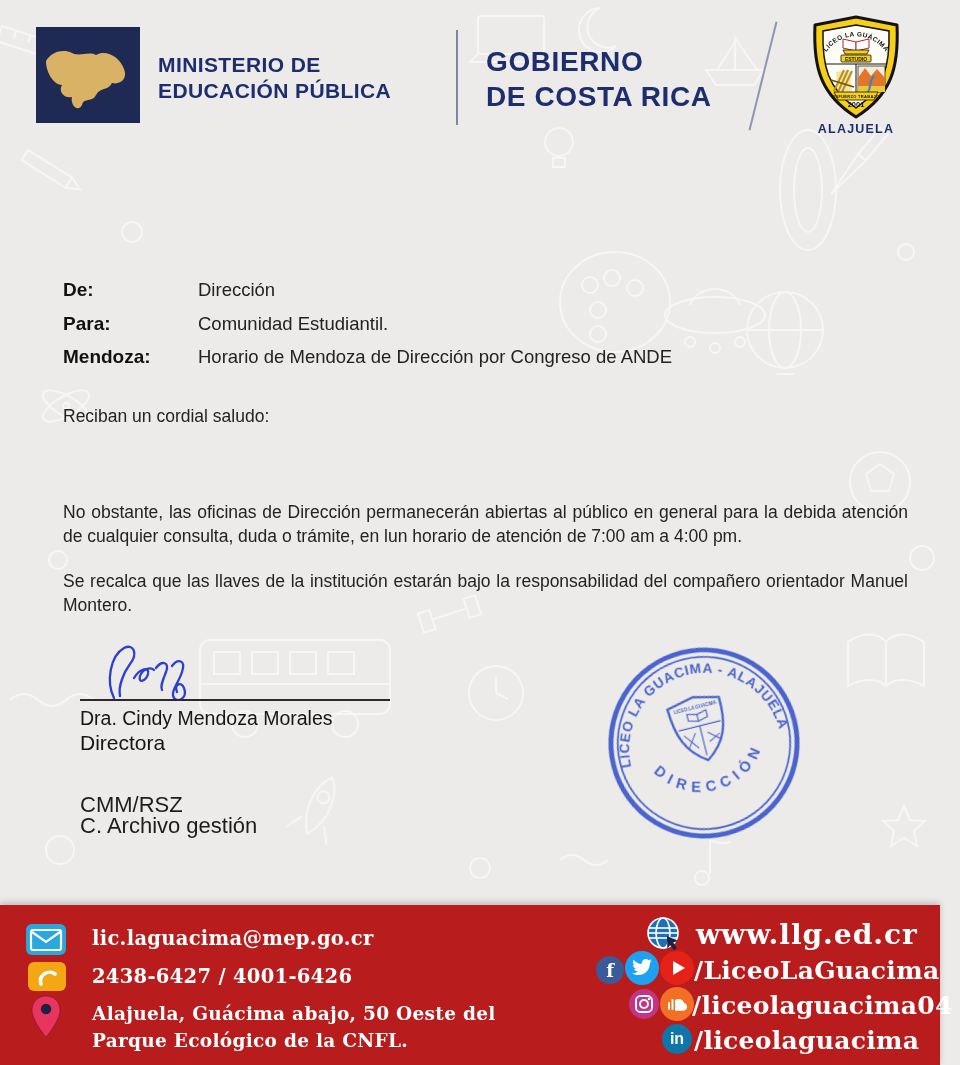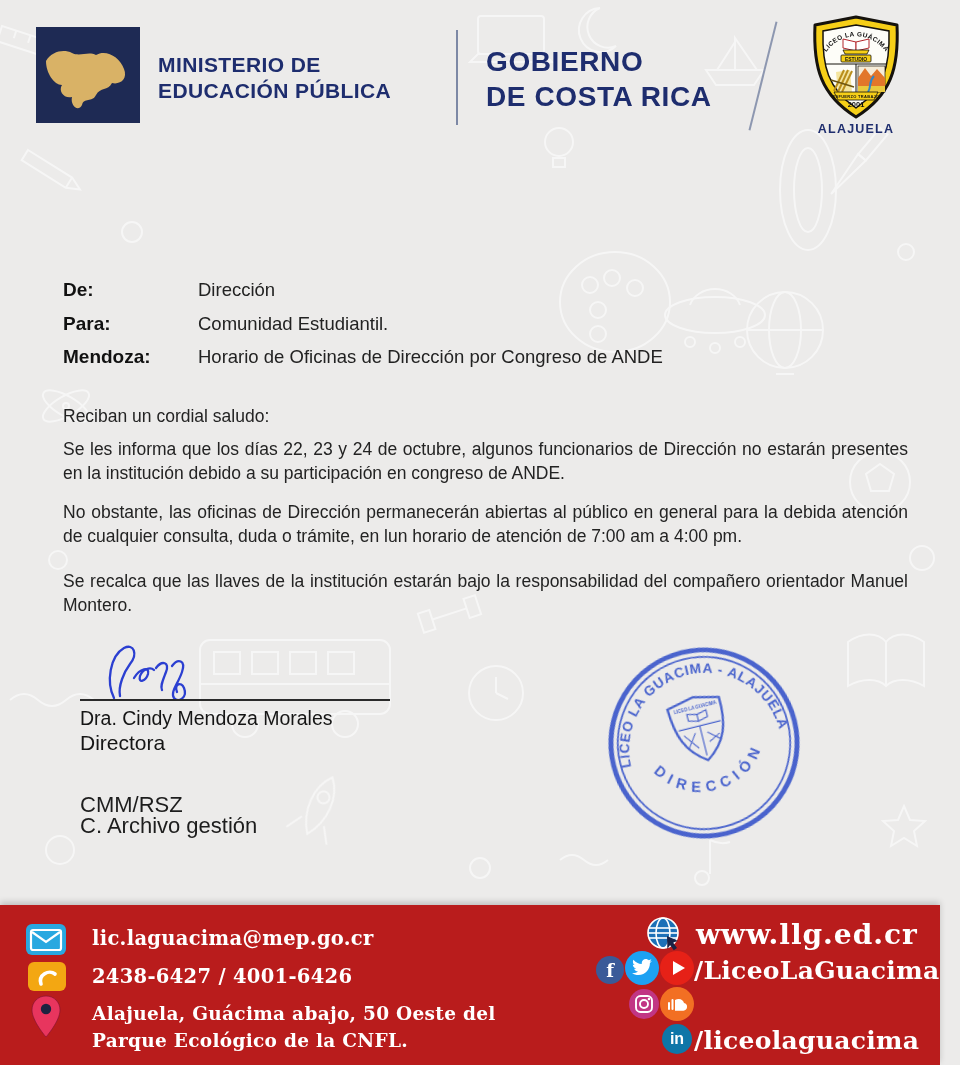--- a/index.html
+++ b/index.html
@@ -248,26 +248,25 @@
     <div class="field-row">
       <span class="field-label">De:</span>
       <span class="field-value">Dirección</span>
     </div>
     <div class="field-row">
       <span class="field-label">Para:</span>
       <span class="field-value">Comunidad Estudiantil.</span>
     </div>
     <div class="field-row">
       <span class="field-label">Mendoza:</span>
-      <span class="field-value">Horario de Oficinas de Dirección por Congreso de ANDE</span>
+      <span class="field-value">Horario de Mendoza de Dirección por Congreso de ANDE</span>
     </div>
   </div>
 
   <div class="layer greeting">Reciban un cordial saludo:</div>
-  <div class="layer para p1">Se les informa que los días 22, 23 y 24 de octubre, algunos funcionarios de Dirección no estarán presentes en la institución debido a su participación en congreso de ANDE.</div>
   <div class="layer para p2">No obstante, las oficinas de Dirección permanecerán abiertas al público en general para la debida atención de cualquier consulta, duda o trámite, en lun horario de atención de 7:00 am a 4:00 pm.</div>
   <div class="layer para p3">Se recalca que las llaves de la institución estarán bajo la responsabilidad del compañero orientador Manuel Montero.</div>
 
   <div class="layer sig-svg">
     <svg width="135" height="62" viewBox="0 0 135 62">
       <g stroke="#2b3fd1" stroke-width="2.3" fill="none" stroke-linecap="round">
         <path d="M14,58 C6,42 10,16 24,8 C34,3 38,14 30,24 C24,32 18,46 20,56"></path>
         <path d="M34,38 C40,28 50,26 48,34 C46,41 38,44 40,36 C42,30 50,26 54,30"></path>
         <path d="M56,28 C62,20 70,22 66,32 C63,40 60,46 62,50"></path>
         <path d="M72,26 C78,18 86,20 82,32 C78,44 70,52 74,58 C78,63 88,58 84,48 C81,41 74,44 77,52"></path>
@@ -372,20 +371,21 @@
     </div>
     <div class="abs circ sc">
       <svg width="34" height="34" viewBox="0 0 34 34">
         <g stroke="#fff" stroke-width="2" stroke-linecap="round">
             <line x1="9" y1="22" x2="9" y2="16"></line>
             <line x1="12.5" y1="22" x2="12.5" y2="13"></line>
           </g>
         <path d="M15,22 v-9 c4,-2.5 8.5,-0.5 9,3 a3.9,3.9 0 0 1 -0.6,7.7 l-8.4,0 z" fill="#fff"></path>
       </svg>
     </div>
+    <div class="abs f-text f-h2">/liceolaguacima04</div>
 
     <div class="abs circ li">
         <span>in</span>
       </div>
     <div class="abs f-text f-h3">/liceolaguacima</div>
   </div>
 
 </div>
 
 </body></html>

